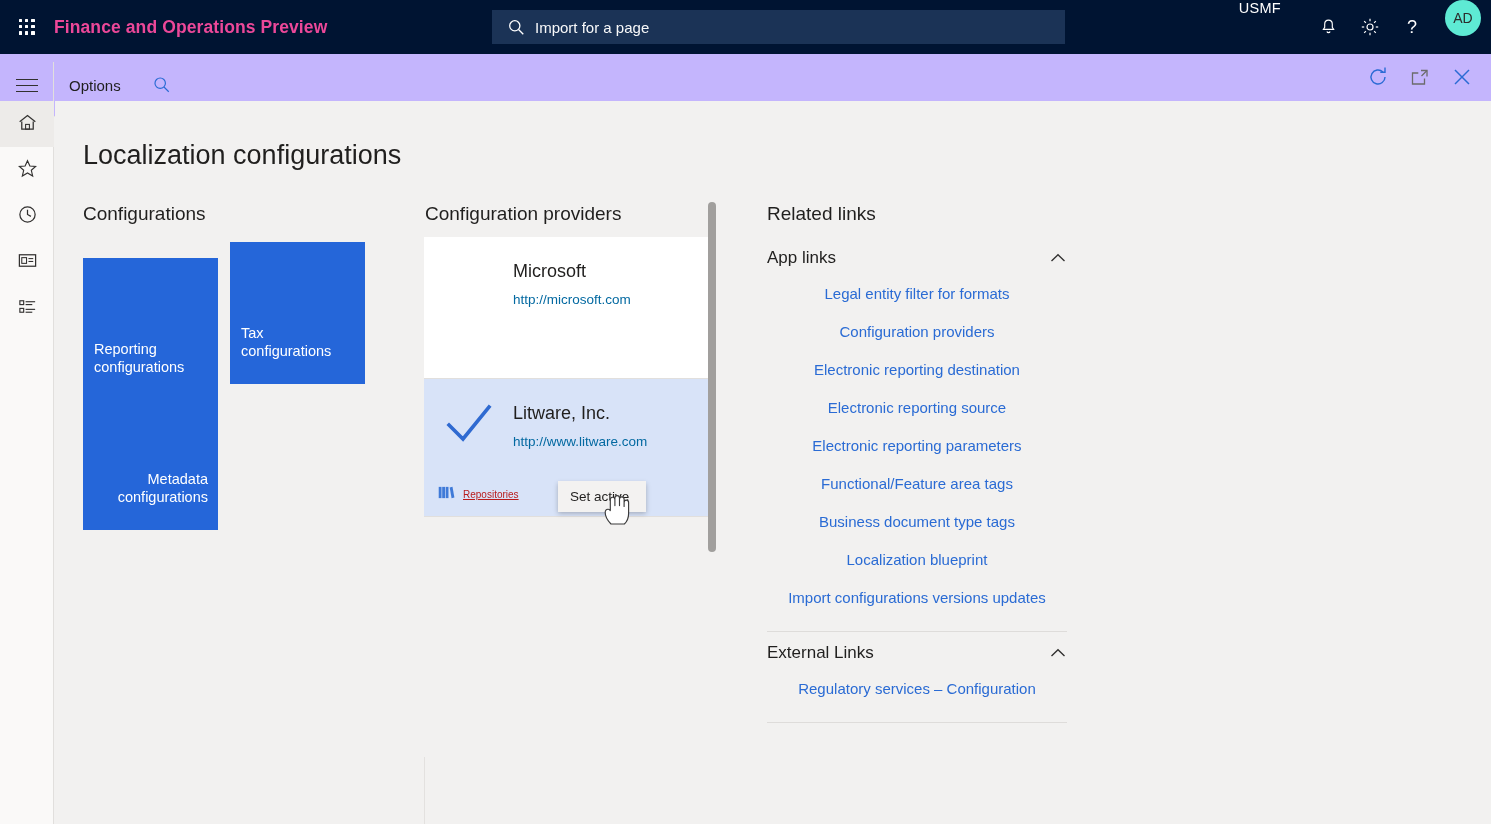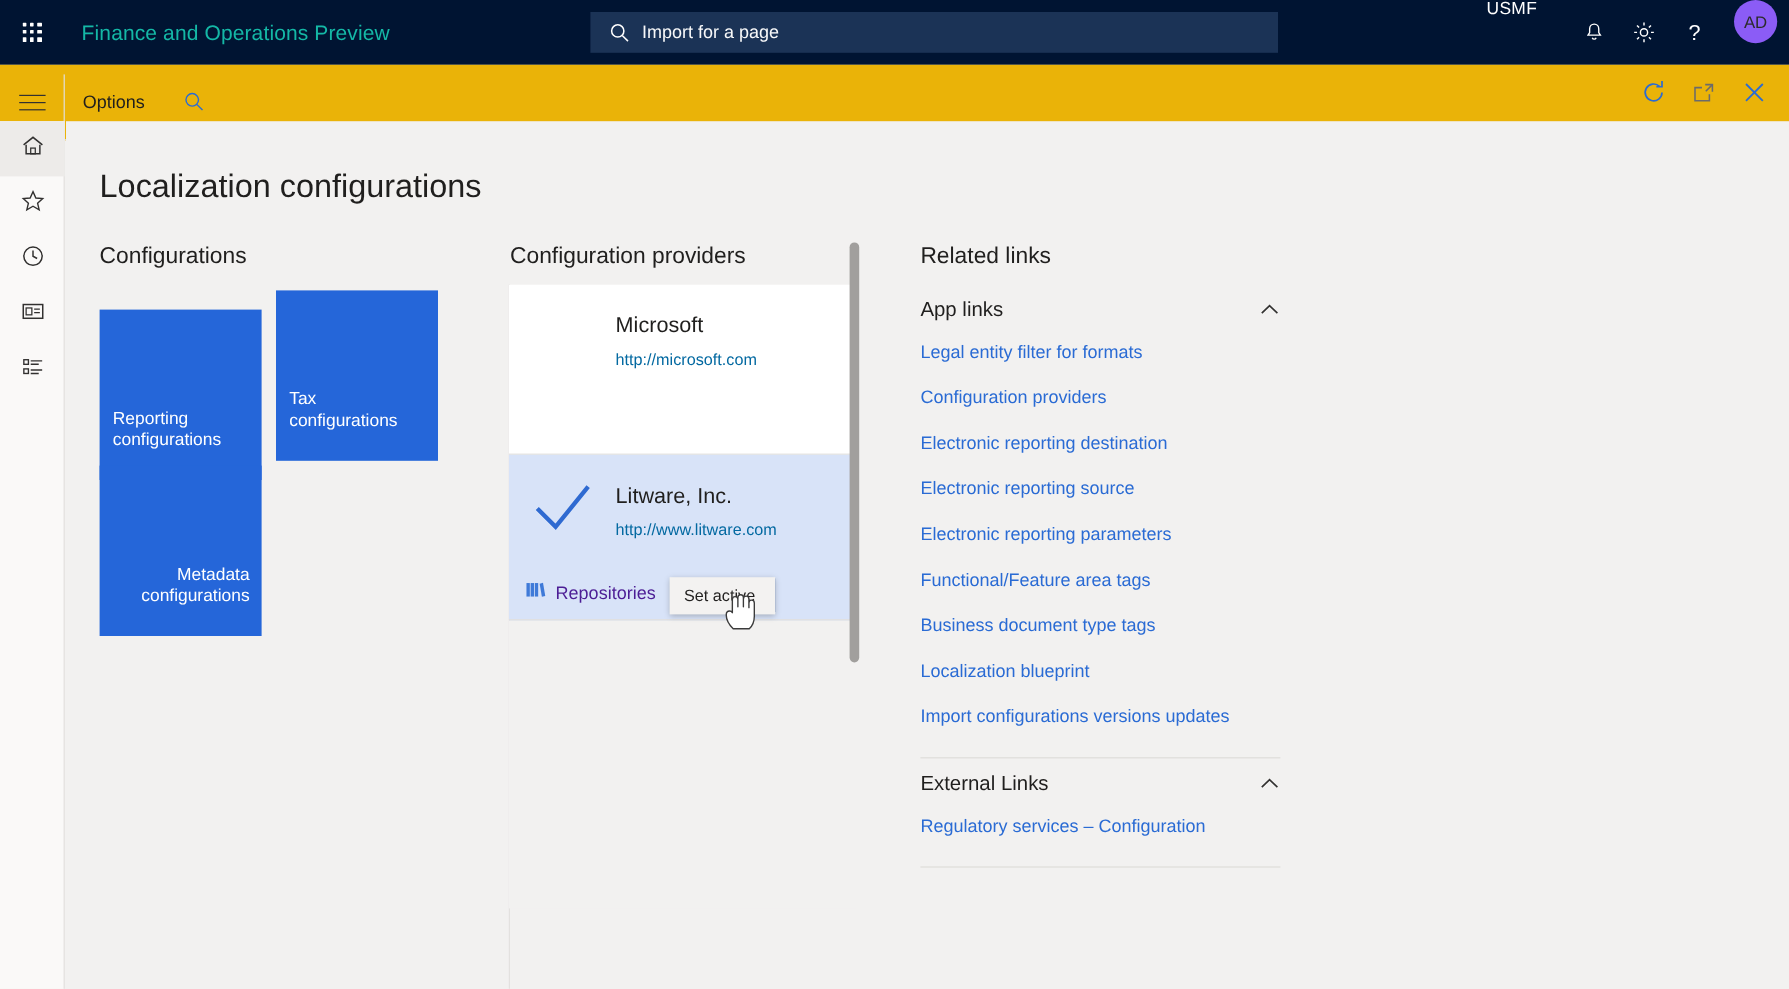--- a/index.html
+++ b/index.html
@@ -27,23 +27,22 @@
     display: grid;
     grid-template-columns: repeat(3, 1fr);
     grid-template-rows: repeat(3, 1fr);
     gap: 2px;
   }
   .waffle-grid i {
     display: block; width: 3.5px; height: 3.5px;
     background: #ffffff; border-radius: 0.5px;
   }
   #app-title {
-    color: #14b8a6;
-    font-size: 17.5px; font-weight: normal;
-    margin-left: 14px;
+    color: #ec4899;
+    font-size: 17.5px; font-weight: bold;
     letter-spacing: 0.1px;
     white-space: nowrap;
   }
   #global-search {
     position: absolute; left: 492px; top: 10px;
     width: 573px; height: 34px;
     background: #1b3356;
     display: flex; align-items: center;
     padding-left: 16px;
     cursor: text;
@@ -63,32 +62,32 @@
     margin-right: 26px;
     letter-spacing: 0.3px;
   }
   .topicon {
     width: 42px; height: 54px;
     display: flex; align-items: center; justify-content: center;
     cursor: pointer;
   }
   #avatar {
     width: 36px; height: 36px; border-radius: 50%;
-    background: #8b5cf6; color: #2b2b2b;
+    background: #5eead4; color: #2b2b2b;
     font-size: 14px; font-weight: normal;
     display: flex; align-items: center; justify-content: center;
     margin-left: 12px; margin-right: 10px;
     cursor: pointer;
   }
 
   
   #cmd-bar {
     position: absolute; top: 54px; left: 0;
     width: 1491px; height: 63px;
-    background: #eab308;
+    background: #c4b5fd;
     border-bottom: 1px solid #e6e4e2;
     display: flex; align-items: center;
   }
   #rail-toggle {
     width: 54px; height: 46px;
     display: flex; align-items: center; justify-content: center;
     cursor: pointer;
     border-right: 1px solid #e1dfdd;
   }
   .hamburger { width: 22px; height: 13px; position: relative; }
@@ -200,22 +199,22 @@
     position: absolute; left: 89px; top: 55px;
     font-size: 13.5px; color: #0369a1;
   }
   #card-microsoft { height: 142px; }
   #card-litware { height: 138px; }
   .repo-row {
     position: absolute; left: 14px; bottom: 12px;
     display: flex; align-items: center;
   }
   .repo-link {
-    font-size: 15px; color: #4c1d95;
-    margin-left: 8px; cursor: pointer;
+    font-size: 10px; color: #b91c1c;
+    margin-left: 8px; cursor: pointer; text-decoration: underline;
   }
   #ellipsis-btn {
     position: absolute; left: 190px; bottom: 6px;
     width: 32px; height: 28px;
     background: #e0dedc;
     border: 1.5px solid #2f5fbe;
     display: flex; align-items: center; justify-content: center;
     cursor: pointer;
   }
   #ellipsis-btn span {
@@ -276,20 +275,21 @@
     width: 18px; height: 18px;
     display: flex; align-items: center; justify-content: center;
   }
   .rl-link {
     display: block;
     font-size: 15px; color: #2a6bd4;
     line-height: 38px;
     text-decoration: none;
     cursor: pointer;
     white-space: nowrap;
+    text-align: center;
   }
   .rl-divider {
     height: 1px; background: #dedcda;
     margin: 14px 0 4px 0;
   }
 </style>
 </head>
 <body>
 
 <div id="top-bar">

